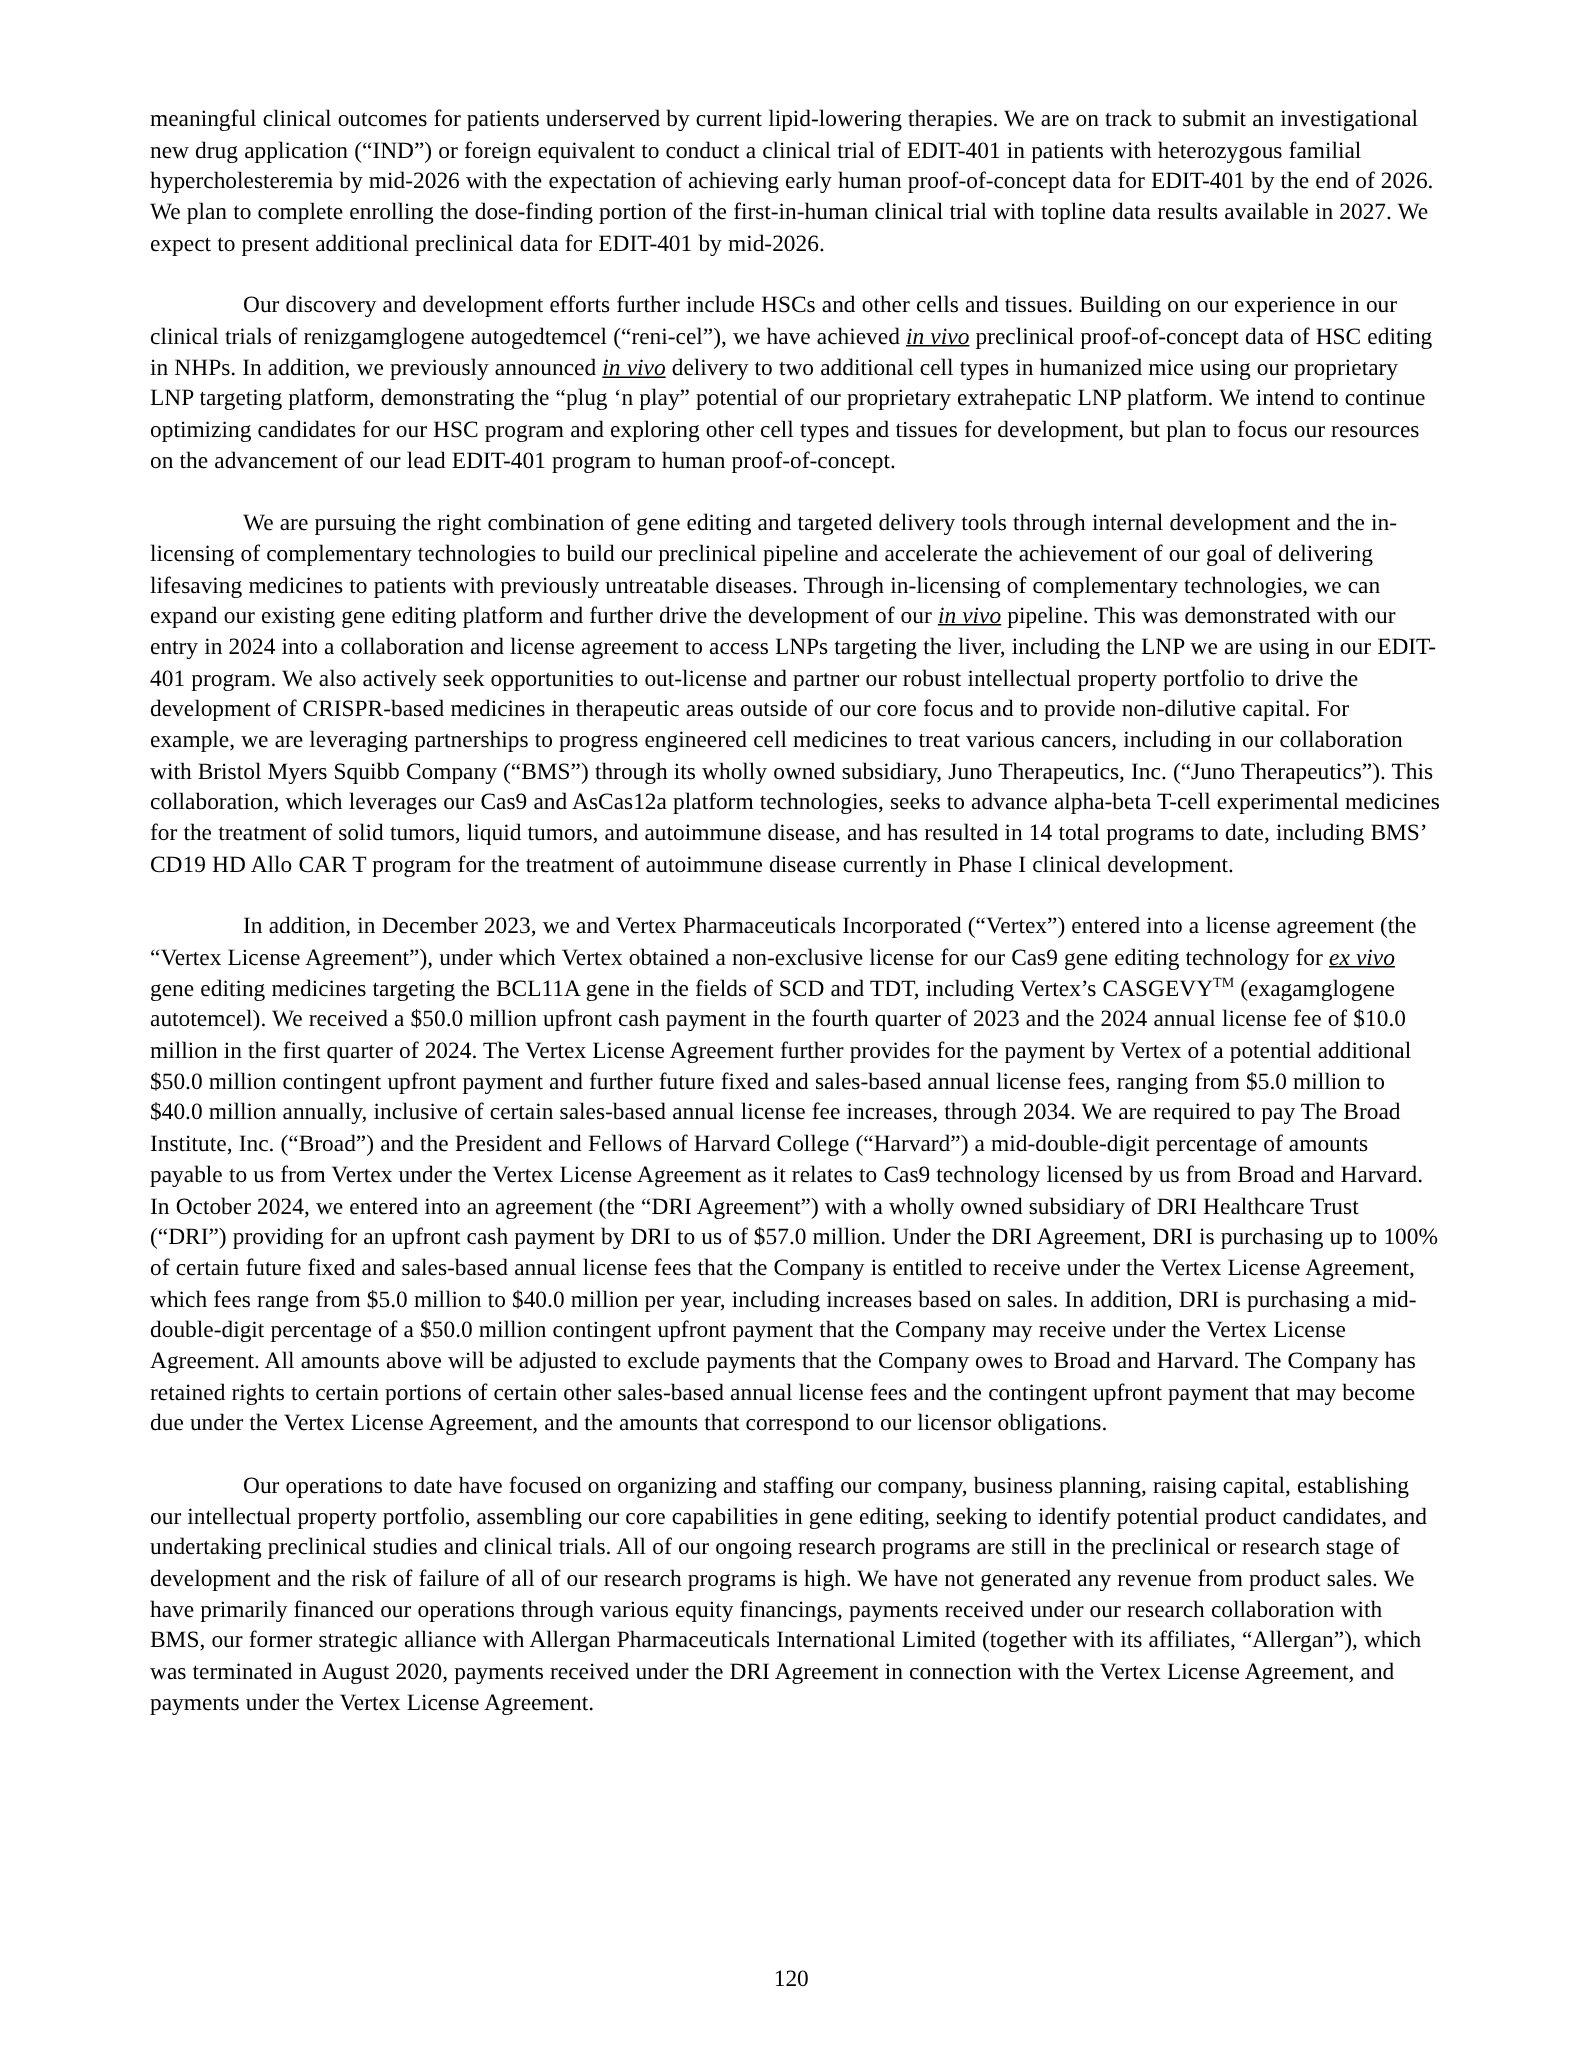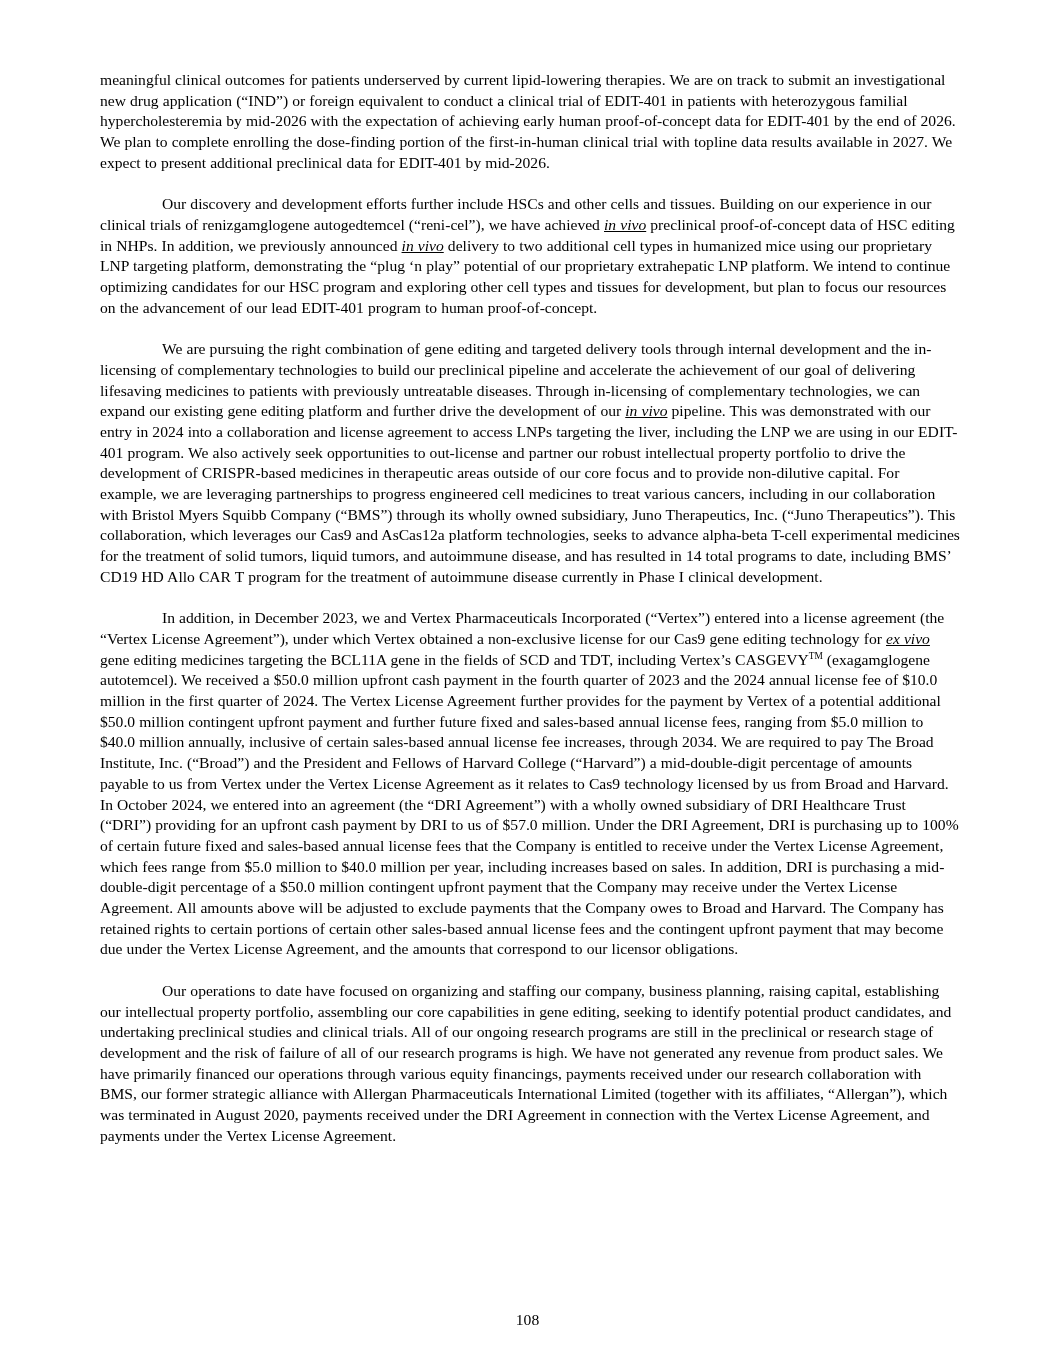--- a/index.html
+++ b/index.html
@@ -59,15 +59,15 @@
 
 <div class="page">
   <div class="content">
       <p class="para"><span>meaningful clinical outcomes for patients underserved by current lipid-lowering therapies. We are on track to submit an investigational new drug application (“IND”) or foreign equivalent to conduct a clinical trial of EDIT-401 in patients with heterozygous familial hypercholesteremia by mid-2026 with the expectation of achieving early human proof-of-concept data for EDIT-401 by the end of 2026. We plan to complete enrolling the dose-finding portion of the first-in-human clinical trial with topline data results available in 2027. We expect to present additional preclinical data for EDIT-401 by mid-2026.</span></p>
       <p class="para indent"><span>Our discovery and development efforts further include HSCs and other cells and tissues. Building on our experience in our clinical trials of renizgamglogene autogedtemcel (“reni-cel”), we have achieved </span><em>in vivo</em><span> preclinical proof-of-concept data of HSC editing in NHPs. In addition, we previously announced </span><em>in vivo</em><span> delivery to two additional cell types in humanized mice using our proprietary LNP targeting platform, demonstrating the “plug ‘n play” potential of our proprietary extrahepatic LNP platform. We intend to continue optimizing candidates for our HSC program and exploring other cell types and tissues for development, but plan to focus our resources on the advancement of our lead EDIT-401 program to human proof-of-concept.</span></p>
       <p class="para indent"><span>We are pursuing the right combination of gene editing and targeted delivery tools through internal development and the in-licensing of complementary technologies to build our preclinical pipeline and accelerate the achievement of our goal of delivering lifesaving medicines to patients with previously untreatable diseases. Through in-licensing of complementary technologies, we can expand our existing gene editing platform and further drive the development of our </span><em>in vivo</em><span> pipeline. This was demonstrated with our entry in 2024 into a collaboration and license agreement to access LNPs targeting the liver, including the LNP we are using in our EDIT-401 program. We also actively seek opportunities to out-license and partner our robust intellectual property portfolio to drive the development of CRISPR-based medicines in therapeutic areas outside of our core focus and to provide non-dilutive capital. For example, we are leveraging partnerships to progress engineered cell medicines to treat various cancers, including in our collaboration with Bristol Myers Squibb Company (“BMS”) through its wholly owned subsidiary, Juno Therapeutics, Inc. (“Juno Therapeutics”). This collaboration, which leverages our Cas9 and AsCas12a platform technologies, seeks to advance alpha-beta T-cell experimental medicines for the treatment of solid tumors, liquid tumors, and autoimmune disease, and has resulted in 14 total programs to date, including BMS’ CD19 HD Allo CAR T program for the treatment of autoimmune disease currently in Phase I clinical development.</span></p>
       <p class="para indent"><span>In addition, in December 2023, we and Vertex Pharmaceuticals Incorporated (“Vertex”) entered into a license agreement (the “Vertex License Agreement”), under which Vertex obtained a non-exclusive license for our Cas9 gene editing technology for </span><em>ex vivo</em><span> gene editing medicines targeting the BCL11A gene in the fields of SCD and TDT, including Vertex’s CASGEVY</span><sup>TM</sup><span> (exagamglogene autotemcel). We received a $50.0 million upfront cash payment in the fourth quarter of 2023 and the 2024 annual license fee of $10.0 million in the first quarter of 2024. The Vertex License Agreement further provides for the payment by Vertex of a potential additional $50.0 million contingent upfront payment and further future fixed and sales-based annual license fees, ranging from $5.0 million to $40.0 million annually, inclusive of certain sales-based annual license fee increases, through 2034. We are required to pay The Broad Institute, Inc. (“Broad”) and the President and Fellows of Harvard College (“Harvard”) a mid-double-digit percentage of amounts payable to us from Vertex under the Vertex License Agreement as it relates to Cas9 technology licensed by us from Broad and Harvard. In October 2024, we entered into an agreement (the “DRI Agreement”) with a wholly owned subsidiary of DRI Healthcare Trust (“DRI”) providing for an upfront cash payment by DRI to us of $57.0 million. Under the DRI Agreement, DRI is purchasing up to 100% of certain future fixed and sales-based annual license fees that the Company is entitled to receive under the Vertex License Agreement, which fees range from $5.0 million to $40.0 million per year, including increases based on sales. In addition, DRI is purchasing a mid-double-digit percentage of a $50.0 million contingent upfront payment that the Company may receive under the Vertex License Agreement. All amounts above will be adjusted to exclude payments that the Company owes to Broad and Harvard. The Company has retained rights to certain portions of certain other sales-based annual license fees and the contingent upfront payment that may become due under the Vertex License Agreement, and the amounts that correspond to our licensor obligations.</span></p>
       <p class="para indent"><span>Our operations to date have focused on organizing and staffing our company, business planning, raising capital, establishing our intellectual property portfolio, assembling our core capabilities in gene editing, seeking to identify potential product candidates, and undertaking preclinical studies and clinical trials. All of our ongoing research programs are still in the preclinical or research stage of development and the risk of failure of all of our research programs is high. We have not generated any revenue from product sales. We have primarily financed our operations through various equity financings, payments received under our research collaboration with BMS, our former strategic alliance with Allergan Pharmaceuticals International Limited (together with its affiliates, “Allergan”), which was terminated in August 2020, payments received under the DRI Agreement in connection with the Vertex License Agreement, and payments under the Vertex License Agreement.</span></p>
     </div>
   <div class="page-footer">
-    <span>108</span>
+    <span>120</span>
   </div>
 </div>
 
 </body></html>

